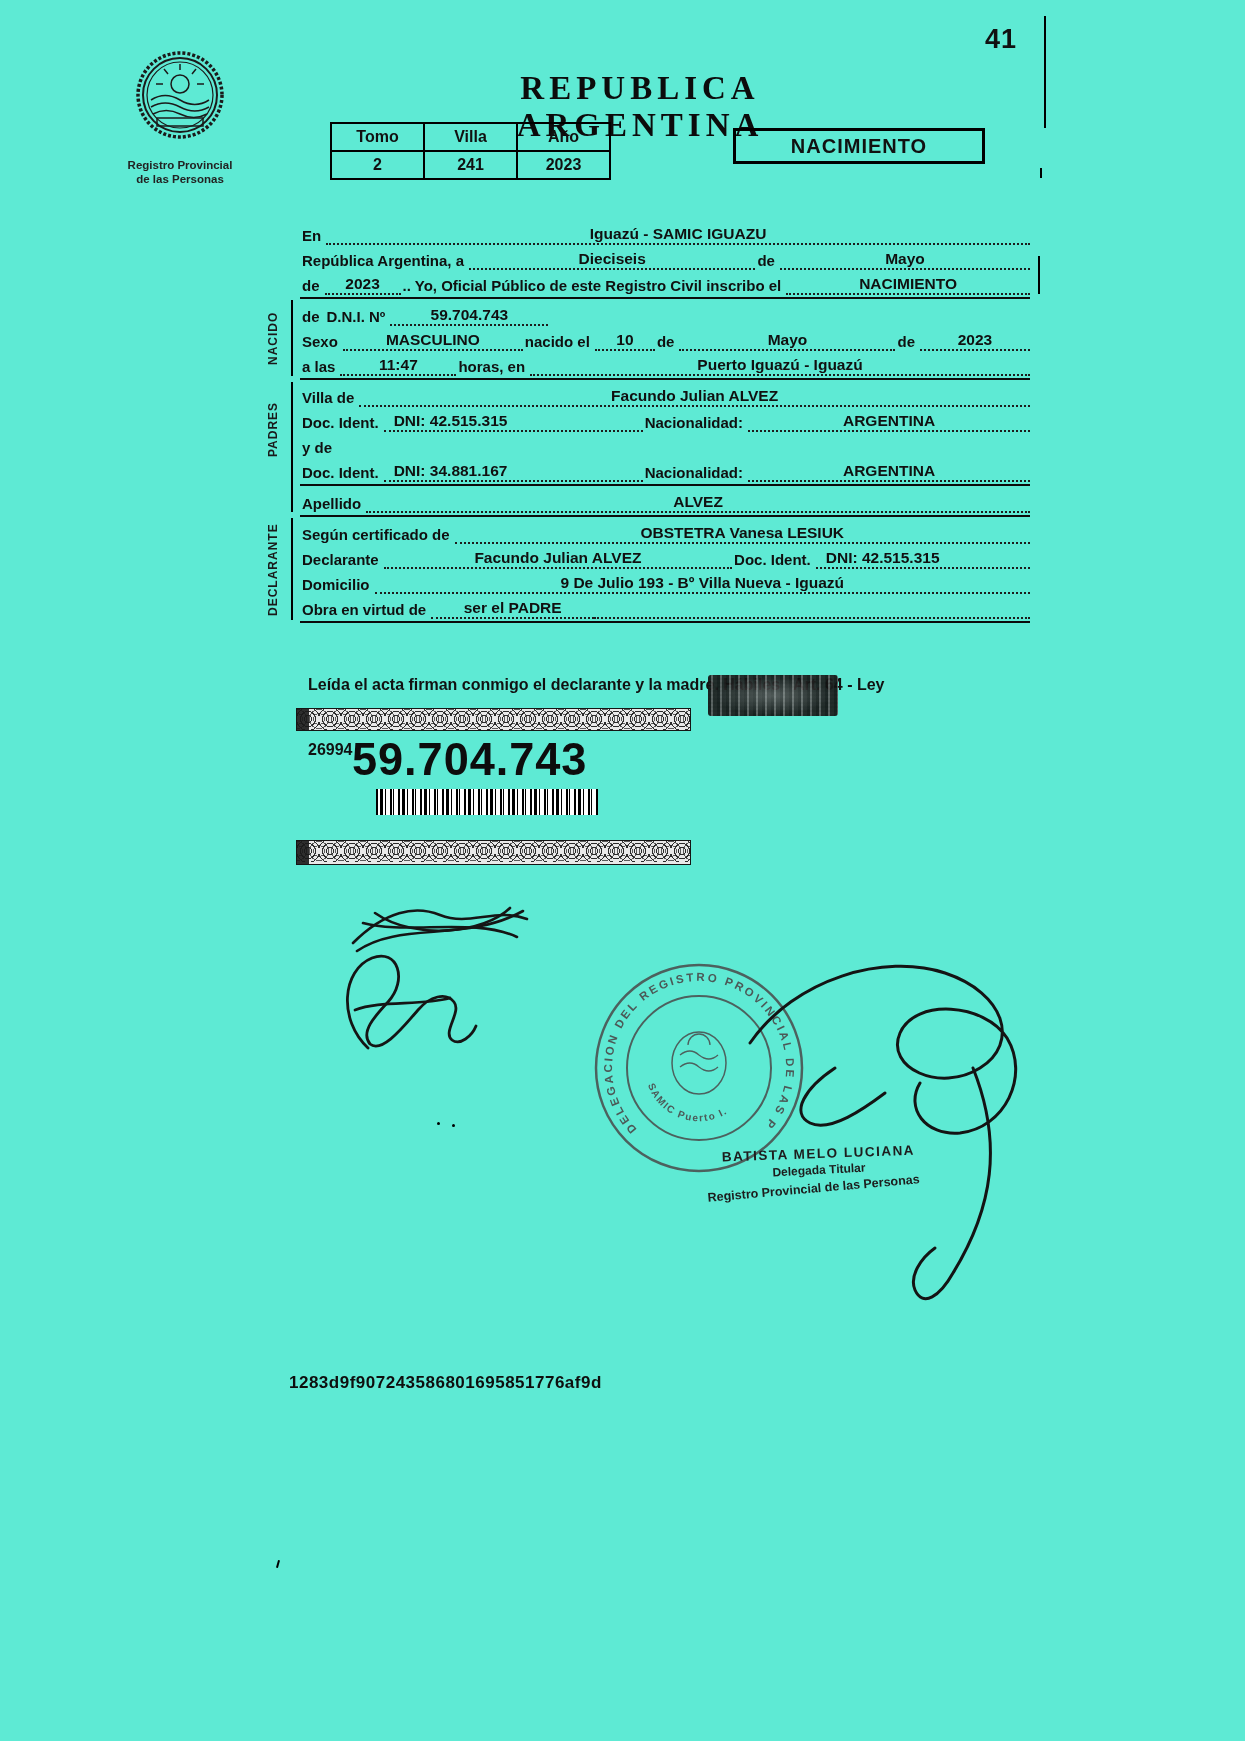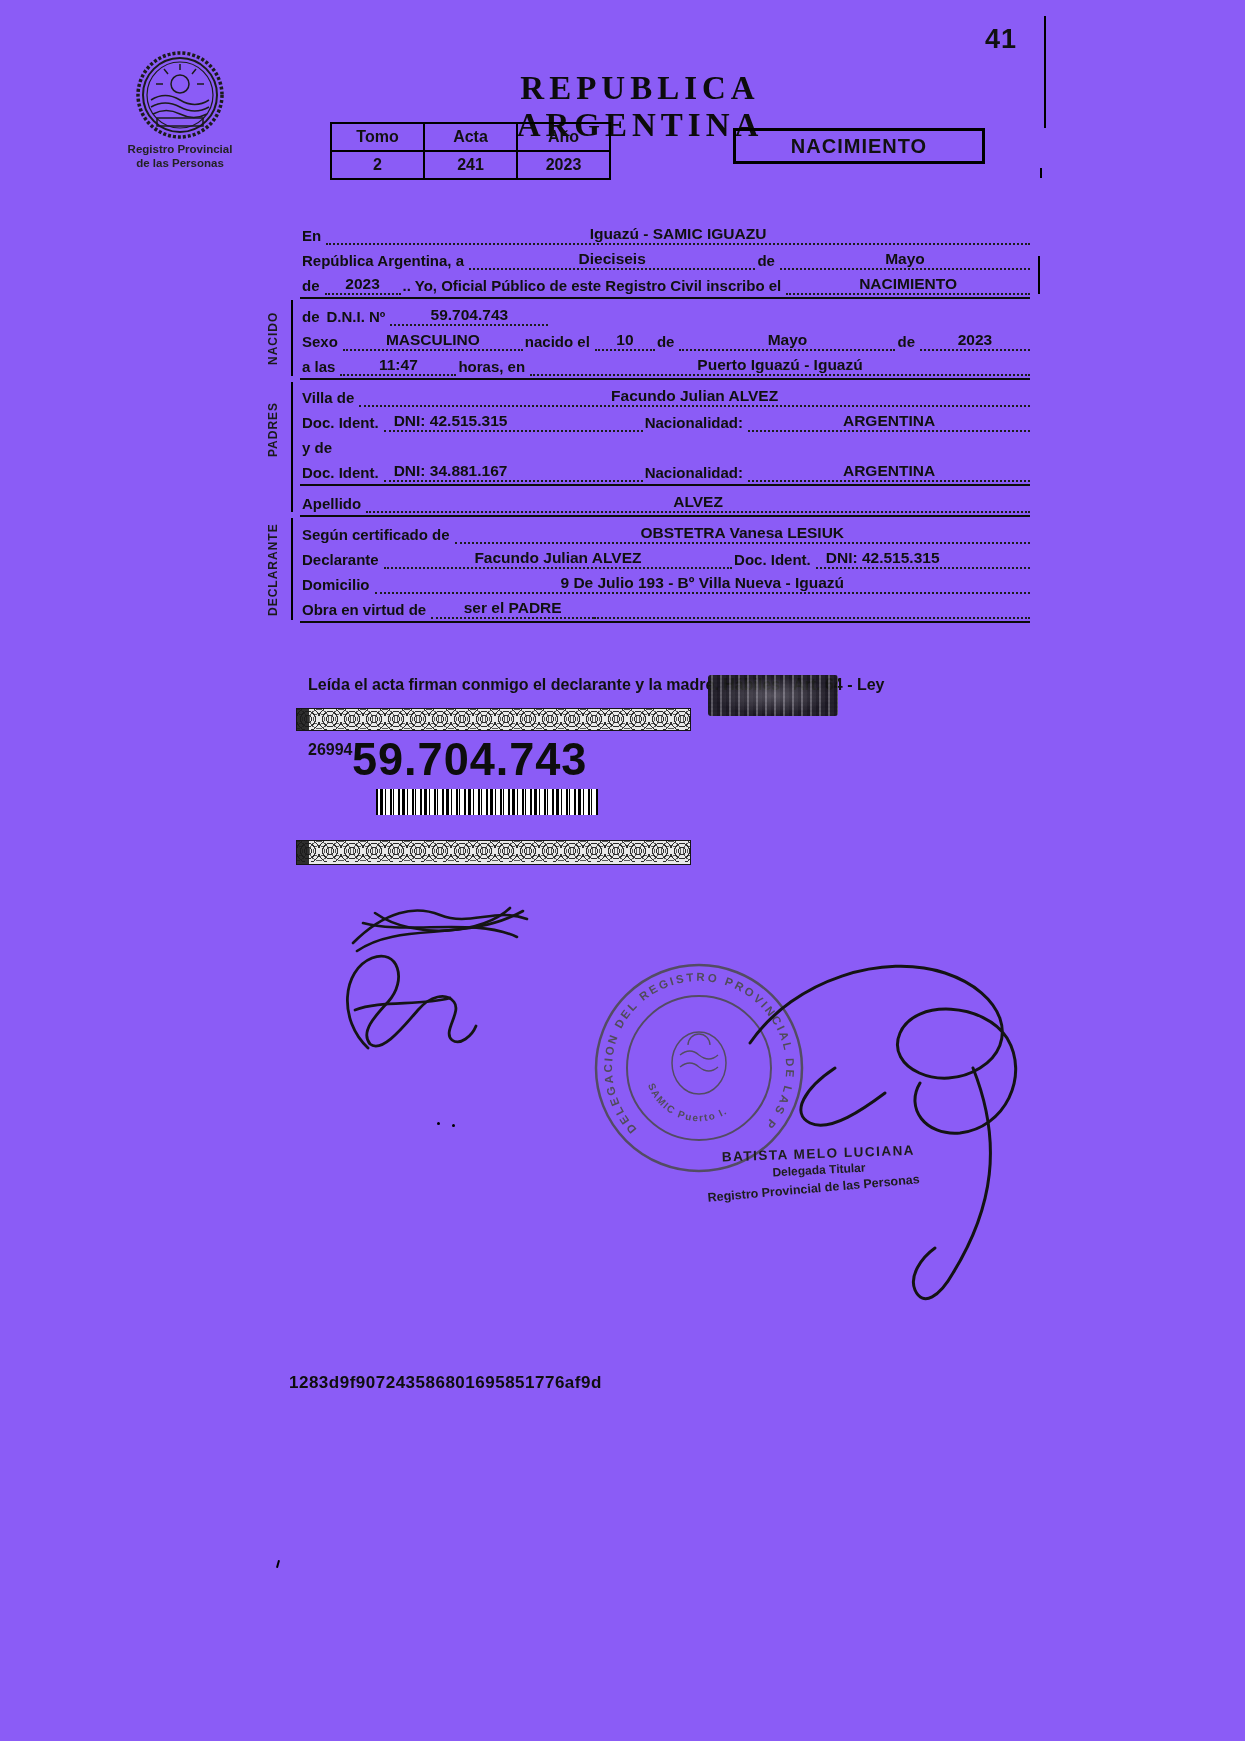--- a/index.html
+++ b/index.html
@@ -1,25 +1,25 @@
 <!DOCTYPE html>
 <html><head>
 <meta charset="utf-8">
 <style>
   html,body{margin:0;padding:0;background:#ffffff;}
   body{font-family:"Liberation Sans", sans-serif;color:#111;}
-  .page{position:relative;width:1245px;height:1741px;background:#8b5cf6;overflow:hidden;}
+  .page{position:relative;width:1245px;height:1741px;background:#5eead4;overflow:hidden;}
   .abs{position:absolute;}
 
   .page-number{left:985px;top:24px;font-size:27px;font-weight:bold;letter-spacing:1px;}
   .artifact{background:#000;}
 
   
   .seal-wrap{left:123px;top:50px;width:114px;text-align:center;}
-  .seal-caption{margin-top:0;font-size:11.5px;font-weight:bold;line-height:1.25;color:#222;}
+  .seal-caption{margin-top:16px;font-size:11.5px;font-weight:bold;line-height:1.25;color:#222;}
 
   .doc-title{left:400px;top:70px;width:480px;text-align:center;font-family:"Liberation Serif", serif;
     font-size:33px;font-weight:bold;letter-spacing:5px;color:#0c0c0c;}
 
   
   .rec-table{left:330px;top:122px;border-collapse:collapse;}
   .rec-table th,.rec-table td{border:2px solid #000;width:87px;height:24px;text-align:center;
     font-size:16px;font-weight:bold;padding:1px 2px;}
 
   .type-box{left:733px;top:128px;width:246px;height:30px;border:3px solid #000;
@@ -109,21 +109,21 @@
       <div>de las Personas</div>
     </div>
   </div>
 
   <div class="abs doc-title">REPUBLICA ARGENTINA</div>
 
   <table class="abs rec-table">
     <tbody>
         <tr>
       <th>Tomo</th>
-      <th>Acta</th>
+      <th>Villa</th>
       <th>Año</th>
     </tr>
     <tr>
       <td>2</td>
       <td>241</td>
       <td>2023</td>
     </tr>
   </tbody>
     </table>
 

